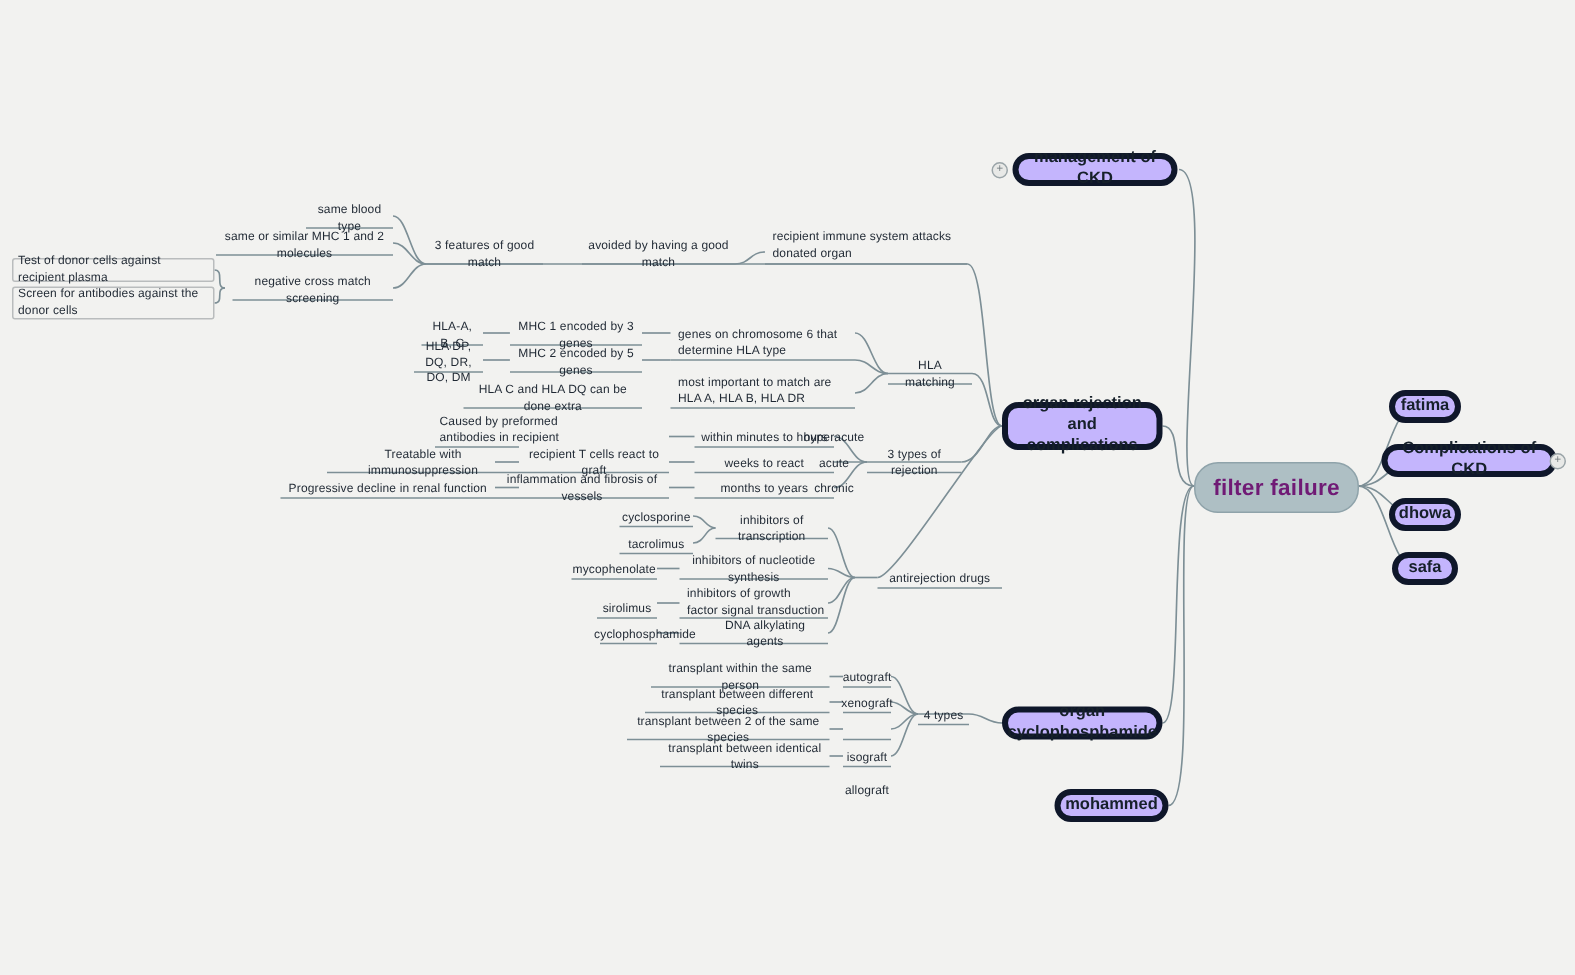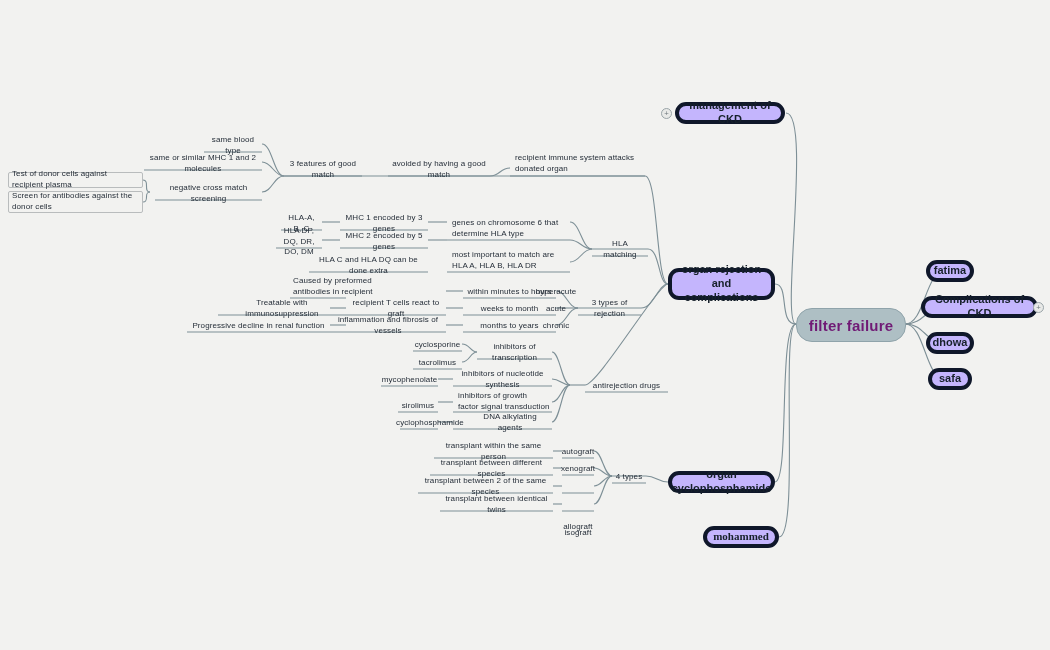--- a/index.html
+++ b/index.html
@@ -228,21 +228,21 @@
   </div>
 
   <div class="node pill" style="left:668px; top:268px; width:107px; height:32px;">
     <span>organ rejection and complications</span>
   </div>
 
   <div class="node pill" style="left:668px; top:471px; width:107px; height:22px;">
     <span>organ cyclophosphamide</span>
   </div>
 
-  <div class="node pill" style="left:703px; top:526px; width:76px; height:22px;font-family:Liberation Serif, serif;">
+  <div class="node pill" style="left:703px; top:526px; width:76px; height:22px;">
     <span>mohammed</span>
   </div>
 
   <div class="node pill" style="left:926px; top:260px; width:48px; height:22px;">
     <span>fatima</span>
   </div>
 
   <div class="node pill" style="left:921px; top:296px; width:117px; height:22px;">
     <span>Complications of CKD</span>
   </div>
@@ -327,21 +327,21 @@
     <span>hyperacute</span>
   </div>
 
   <div class="node leaf center" style="left:218px; top:303px; width:128px; height:12px;">
     <span>Treatable with immunosuppression</span>
   </div>
   <div class="node leaf center" style="left:346px; top:303px; width:100px; height:12px;">
     <span>recipient T cells react to graft</span>
   </div>
   <div class="node leaf center" style="left:463px; top:303px; width:93px; height:12px;">
-    <span>weeks to month</span>
+    <span>weeks to react</span>
   </div>
   <div class="node leaf center" style="left:511px; top:303px; width:90px; height:12px;">
     <span>acute</span>
   </div>
 
   <div class="node leaf center" style="left:187px; top:320px; width:143px; height:12px;">
     <span>Progressive decline in renal function</span>
   </div>
   <div class="node leaf center" style="left:330px; top:320px; width:116px; height:12px;">
     <span>inflammation and fibrosis of vessels</span>
@@ -409,17 +409,17 @@
   <div class="node leaf center" style="left:418px; top:481px; width:135px; height:12px;">
     <span>transplant between 2 of the same species</span>
   </div>
   <div class="node leaf center" style="left:562px; top:481px; width:32px; height:12px;margin-top:40px;">
     <span>allograft</span>
   </div>
 
   <div class="node leaf center" style="left:440px; top:499px; width:113px; height:12px;">
     <span>transplant between identical twins</span>
   </div>
-  <div class="node leaf center" style="left:562px; top:499px; width:32px; height:12px;margin-top:28px;">
+  <div class="node leaf center" style="left:562px; top:499px; width:32px; height:12px;">
     <span>isograft</span>
   </div>
 
 </div>
 
 </body></html>

